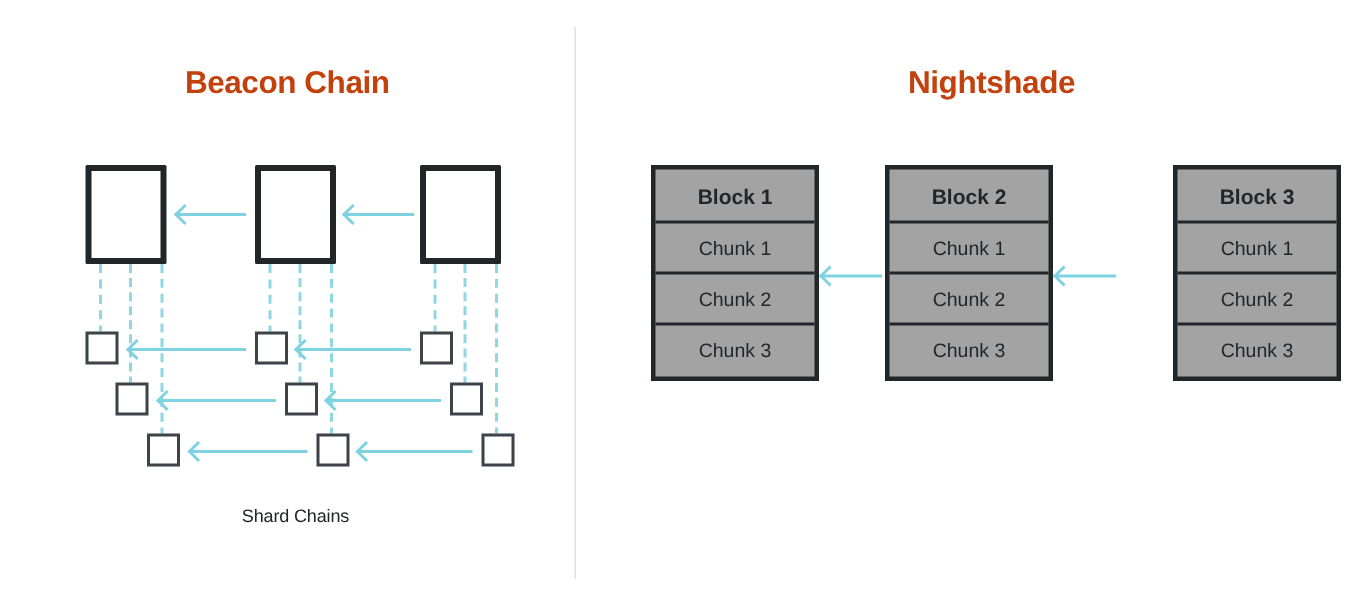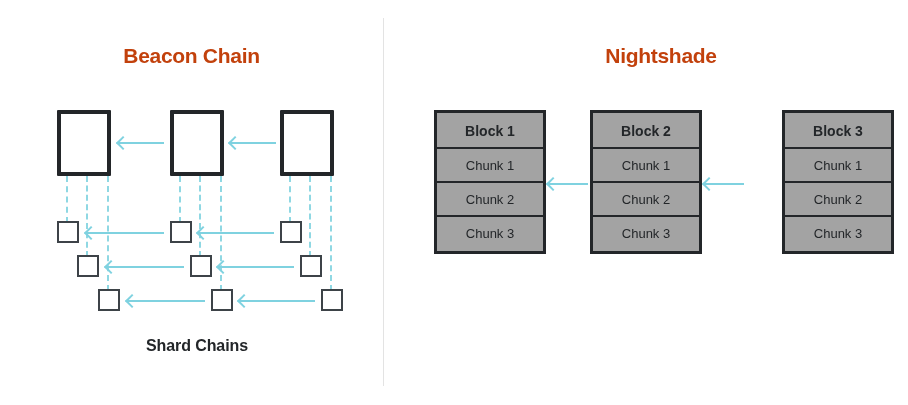--- a/index.html
+++ b/index.html
@@ -44,22 +44,22 @@
   }
   #beacon-title { left: 0; top: 44px; width: 383px; text-align: center; }
   #nightshade-title { left: 383px; top: 44px; width: 556px; text-align: center; }
 
   .shard-caption {
     position: absolute;
     left: 57px;
     top: 337px;
     width: 280px;
     text-align: center;
-    font-weight: bold;
-    font-size: 16px;
+    font-weight: normal;
+    font-size: 12px;
     letter-spacing: -0.1px;
     color: #232629;
     white-space: nowrap;
   }
 
   
   .beacon-block {
     position: absolute;
     width: 54px;
     height: 66px;

